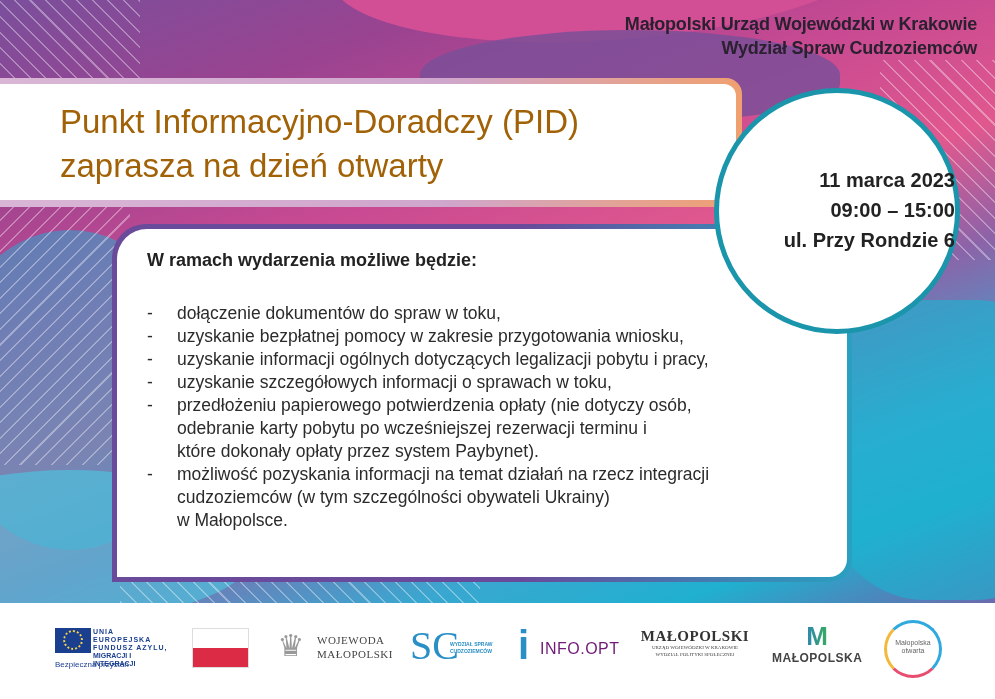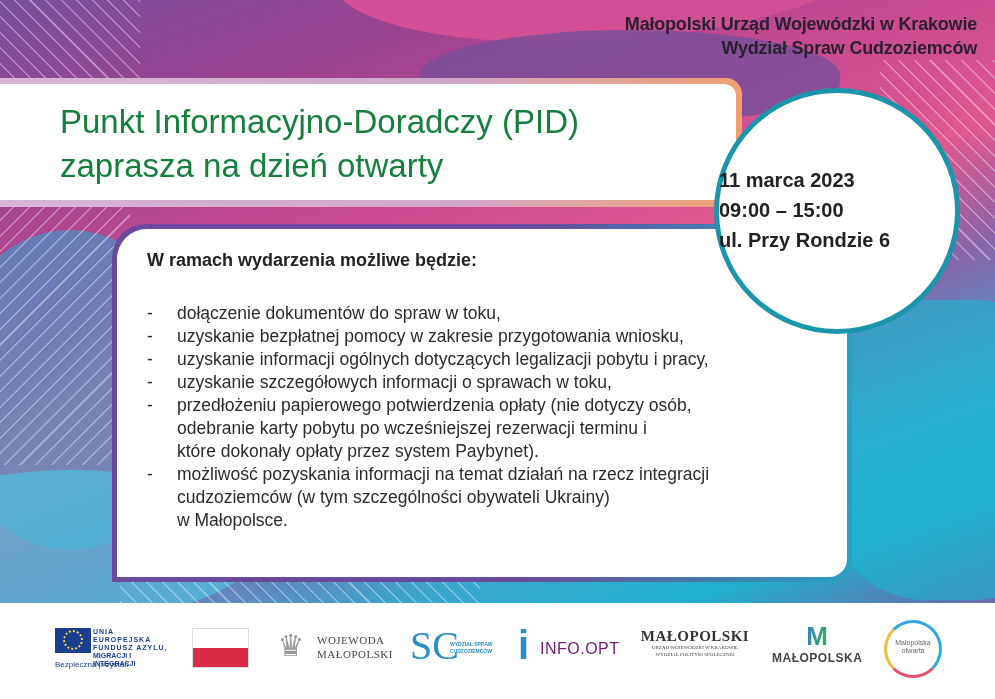--- a/index.html
+++ b/index.html
@@ -15,32 +15,32 @@
   .hatch.a { left:0; top:0; width:140px; height:80px; }
   .hatch.b { left:0; top:205px; width:130px; height:260px; background: repeating-linear-gradient(-45deg, rgba(255,255,255,.35) 0 1.5px, transparent 1.5px 11px); }
   .hatch.c { left:880px; top:60px; width:115px; height:200px; }
   .hatch.d { left:120px; top:580px; width:360px; height:23px; }
 
   .header-org { position:absolute; right:18px; top:12px; text-align:right; color:#2a2030; font-size:18px; font-weight:bold; line-height:24px; letter-spacing:-0.2px;margin-left:25px; }
 
   .title-box { position:absolute; left:0; top:78px; width:742px; height:129px; border-radius:0 16px 0 0;
     background: linear-gradient(90deg, #d9b6d6 0%, #cfa6cc 60%, #f0a070 100%); }
   .title-inner { position:absolute; left:0; top:6px; right:6px; bottom:7px; background:#fff; border-radius:0 12px 0 0; }
-  .title-text { position:absolute; left:60px; top:16px; font-size:33px; line-height:44px; color:#15803d; }
+  .title-text { position:absolute; left:60px; top:16px; font-size:33px; line-height:44px; color:#a16207; }
 
   .content-box { position:absolute; left:112px; top:224px; width:740px; height:358px; border-radius:34px 0 22px 0;
     background: linear-gradient(90deg, #6a4a9a 0%, #6a4a9a 55%, #2aa0c0 100%); }
   .content-inner { position:absolute; left:5px; top:5px; right:5px; bottom:5px; background:#fff; border-radius:30px 0 18px 0; }
   .content-heading { position:absolute; left:30px; top:21px; font-size:18px; font-weight:bold; color:#222;text-align:right; }
   .list { position:absolute; left:30px; top:73px; margin:0; padding:0; list-style:none; font-size:17.5px; line-height:23px; color:#2b2b2b; }
   .list li { position:relative; padding-left:30px; }
   .list li .dash { position:absolute; left:0; top:0; }
 
   .date-circle { position:absolute; left:714px; top:88px; width:246px; height:246px; border-radius:50%; background:#fff; border:5px solid #1a95ab; box-sizing:border-box; }
-  .date-text { position:absolute; left:0; right:0; top:72px; text-align:left; font-size:20px; font-weight:bold; line-height:30px; color:#222; }
+  .date-text { position:absolute; left:0; right:0; top:72px; text-align:right; font-size:20px; font-weight:bold; line-height:30px; color:#222; }
 
   .footer { position:absolute; left:0; top:603px; width:995px; height:96px; background:#fff; }
   .logo { position:absolute; }
   .eu { left:55px; top:25px; width:120px; height:45px; }
   .eu-flag { position:absolute; left:0; top:0; width:36px; height:25px; background:#1b3f8f; }
   .eu-flag span { position:absolute; left:8px; top:2px; width:20px; height:20px; border-radius:50%; border:2px dotted #f4d24a; box-sizing:border-box; }
   .eu-text { position:absolute; left:38px; top:0; font-size:7px; line-height:8px; color:#1b3f8f; font-weight:bold; letter-spacing:1px; }
   .eu-sub { position:absolute; left:0; top:32px; font-size:8px; color:#1b3f8f; white-space:nowrap; }
   .pl-flag { left:192px; top:25px; width:57px; height:40px; border:1px solid #ddd; box-sizing:border-box; background:linear-gradient(180deg,#fff 0 50%, #dc2b45 50% 100%); }
   .woj { left:275px; top:20px; width:100px; height:50px; }

